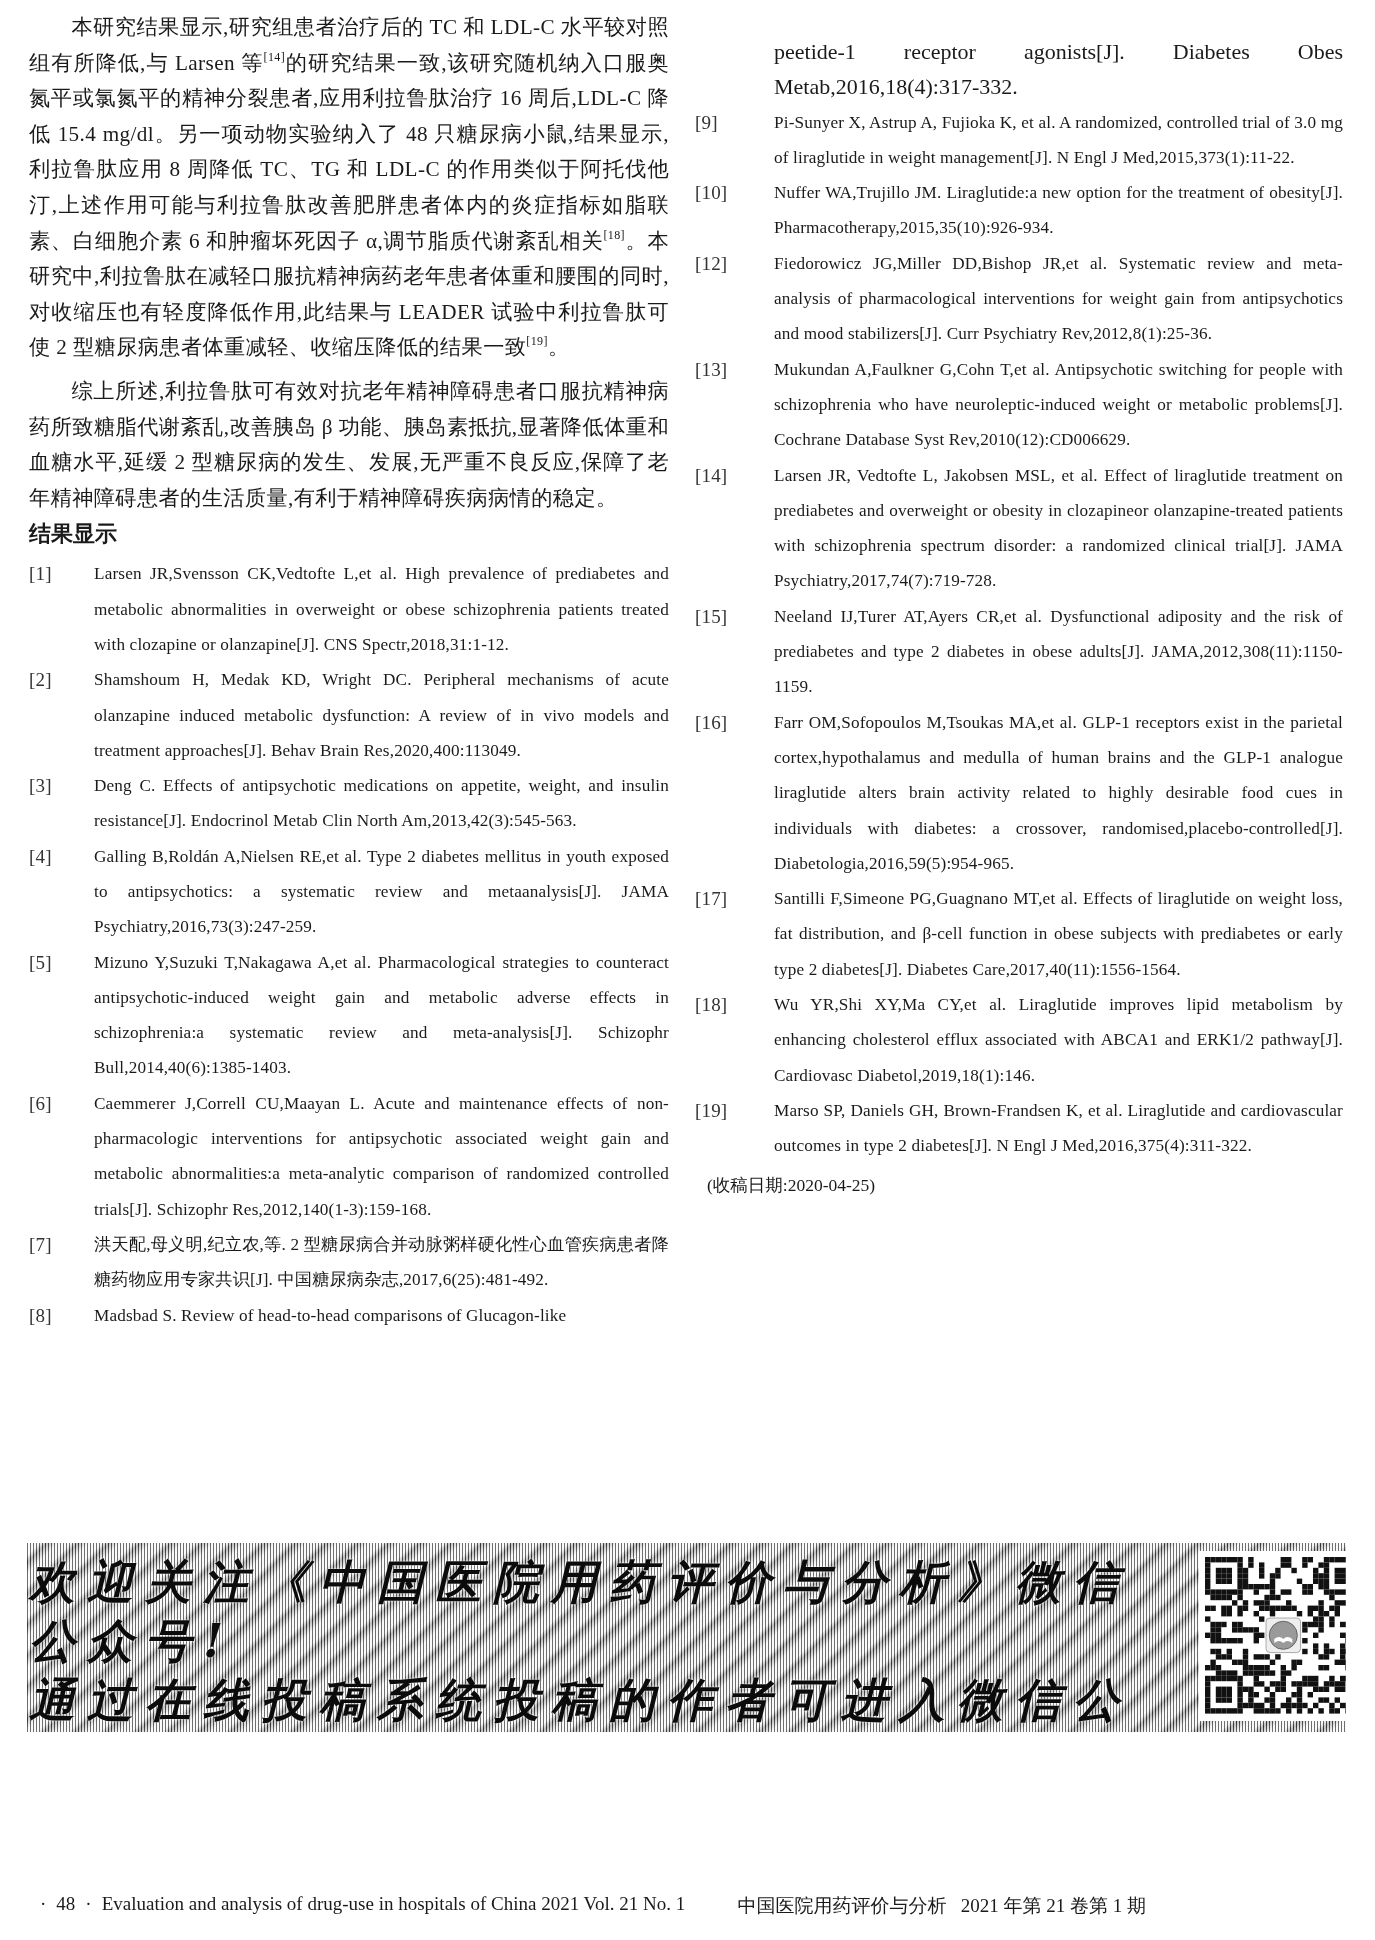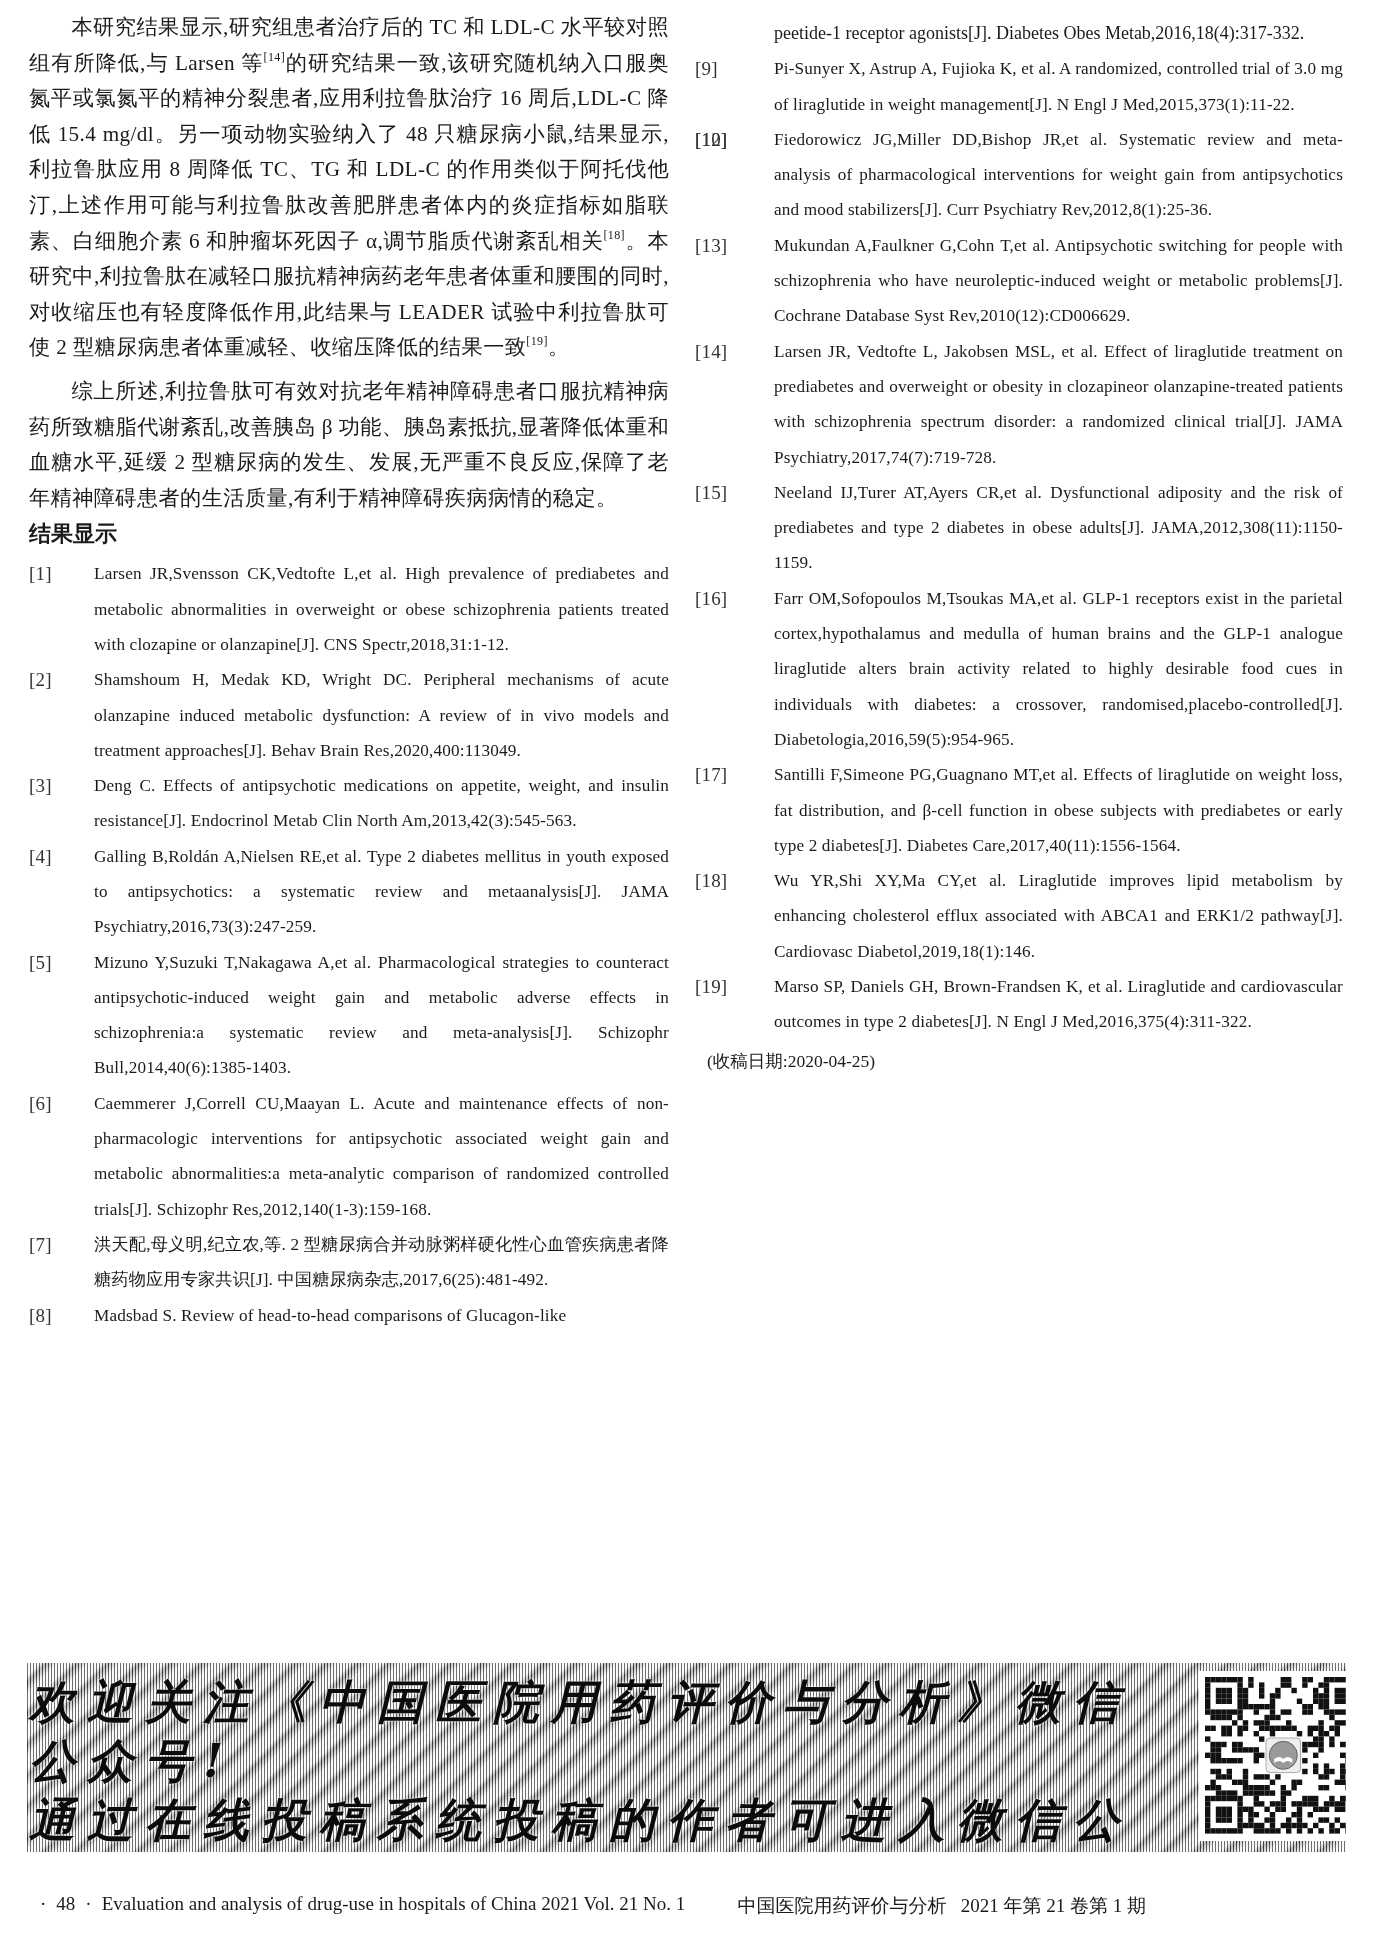--- a/index.html
+++ b/index.html
@@ -28,28 +28,28 @@
     position: relative; padding-left: 65px;
     font-size: 17.2px; line-height: 35.3px; text-align: justify;
     letter-spacing: 0.15px;
   }
   .ref .num {
     position: absolute; left: 0; top: 0; width: 60px;
     font-size: 19px; color: #333;
   }
   .col-right .ref { padding-left: 67px; }
   .col-right .ref .num { left: -12px; }
-  .ref-cont { padding-left: 67px; font-size: 18px; line-height: 35.3px; text-align: justify; margin-top: 16px; }
+  .ref-cont { padding-left: 67px; font-size: 22px; line-height: 35.3px; text-align: justify; margin-top: 34px; }
 
   .received {
     text-align: left; font-size: 17.5px; line-height: 34px; margin-top: 4px; padding-right: 3px;
   }
 
   .banner {
-    position: absolute; left: 27px; top: 1663px; width: 1319px; height: 189px;
+    position: absolute; left: 27px; top: 1543px; width: 1319px; height: 189px;
     background-color: #d8d8d8;
     background-image:
       repeating-linear-gradient(90deg, rgba(0,0,0,0.55) 0px, rgba(0,0,0,0.55) 1px, rgba(255,255,255,0.55) 1px, rgba(255,255,255,0.55) 3px),
       repeating-linear-gradient(135deg, #f5f5f5 0px, #f5f5f5 9px, #707070 14px, #f5f5f5 22px),
       repeating-linear-gradient(45deg, rgba(255,255,255,0.0) 0px, rgba(255,255,255,0.0) 12px, rgba(60,60,60,0.35) 18px, rgba(255,255,255,0) 24px);
     overflow: hidden;
   }
   .banner-text {
     position: absolute; left: 2px; top: 10px; width: 1120px;
     font-family: "DejaVu Serif", "Liberation Serif", serif;
@@ -89,21 +89,21 @@
       <div class="ref"><span class="num">[6]</span><span>Caemmerer J,Correll CU,Maayan L. Acute and maintenance effects of non-pharmacologic interventions for antipsychotic associated weight gain and metabolic abnormalities:a meta-analytic comparison of randomized controlled trials[J]. Schizophr Res,2012,140(1-3):159-168.</span></div>
       <div class="ref"><span class="num">[7]</span><span>洪天配,母义明,纪立农,等. 2 型糖尿病合并动脉粥样硬化性心血管疾病患者降糖药物应用专家共识[J]. 中国糖尿病杂志,2017,6(25):481-492.</span></div>
       <div class="ref"><span class="num">[8]</span><span>Madsbad S. Review of head-to-head comparisons of Glucagon-like</span></div>
     </div>
 </div>
 
 <div class="col col-right">
   <div class="ref-cont">peetide-1 receptor agonists[J]. Diabetes Obes Metab,2016,18(4):317-332.</div>
   <div id="refs-right">
       <div class="ref"><span class="num">[9]</span><span>Pi-Sunyer X, Astrup A, Fujioka K, et al. A randomized, controlled trial of 3.0 mg of liraglutide in weight management[J]. N Engl J Med,2015,373(1):11-22.</span></div>
-      <div class="ref"><span class="num">[10]</span></div>
+      <div class="ref"><span class="num">[10]</span><span>Nuffer WA,Trujillo JM. Liraglutide:a new option for the treatment of obesity[J]. Pharmacotherapy,2015,35(10):926-934.</span></div>
       <div class="ref"><span class="num">[12]</span><span>Fiedorowicz JG,Miller DD,Bishop JR,et al. Systematic review and meta-analysis of pharmacological interventions for weight gain from antipsychotics and mood stabilizers[J]. Curr Psychiatry Rev,2012,8(1):25-36.</span></div>
       <div class="ref"><span class="num">[13]</span><span>Mukundan A,Faulkner G,Cohn T,et al. Antipsychotic switching for people with schizophrenia who have neuroleptic-induced weight or metabolic problems[J]. Cochrane Database Syst Rev,2010(12):CD006629.</span></div>
       <div class="ref"><span class="num">[14]</span><span>Larsen JR, Vedtofte L, Jakobsen MSL, et al. Effect of liraglutide treatment on prediabetes and overweight or obesity in clozapineor olanzapine-treated patients with schizophrenia spectrum disorder: a randomized clinical trial[J]. JAMA Psychiatry,2017,74(7):719-728.</span></div>
       <div class="ref"><span class="num">[15]</span><span>Neeland IJ,Turer AT,Ayers CR,et al. Dysfunctional adiposity and the risk of prediabetes and type 2 diabetes in obese adults[J]. JAMA,2012,308(11):1150-1159.</span></div>
       <div class="ref"><span class="num">[16]</span><span>Farr OM,Sofopoulos M,Tsoukas MA,et al. GLP-1 receptors exist in the parietal cortex,hypothalamus and medulla of human brains and the GLP-1 analogue liraglutide alters brain activity related to highly desirable food cues in individuals with diabetes: a crossover, randomised,placebo-controlled[J]. Diabetologia,2016,59(5):954-965.</span></div>
       <div class="ref"><span class="num">[17]</span><span>Santilli F,Simeone PG,Guagnano MT,et al. Effects of liraglutide on weight loss, fat distribution, and β-cell function in obese subjects with prediabetes or early type 2 diabetes[J]. Diabetes Care,2017,40(11):1556-1564.</span></div>
       <div class="ref"><span class="num">[18]</span><span>Wu YR,Shi XY,Ma CY,et al. Liraglutide improves lipid metabolism by enhancing cholesterol efflux associated with ABCA1 and ERK1/2 pathway[J]. Cardiovasc Diabetol,2019,18(1):146.</span></div>
       <div class="ref"><span class="num">[19]</span><span>Marso SP, Daniels GH, Brown-Frandsen K, et al. Liraglutide and cardiovascular outcomes in type 2 diabetes[J]. N Engl J Med,2016,375(4):311-322.</span></div>
     </div>
   <div class="received">(收稿日期:2020-04-25)</div>

